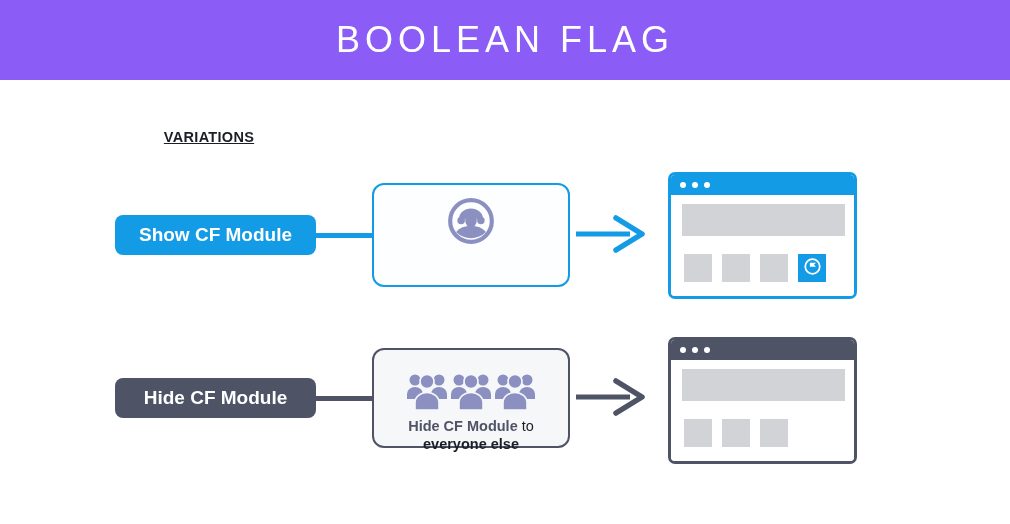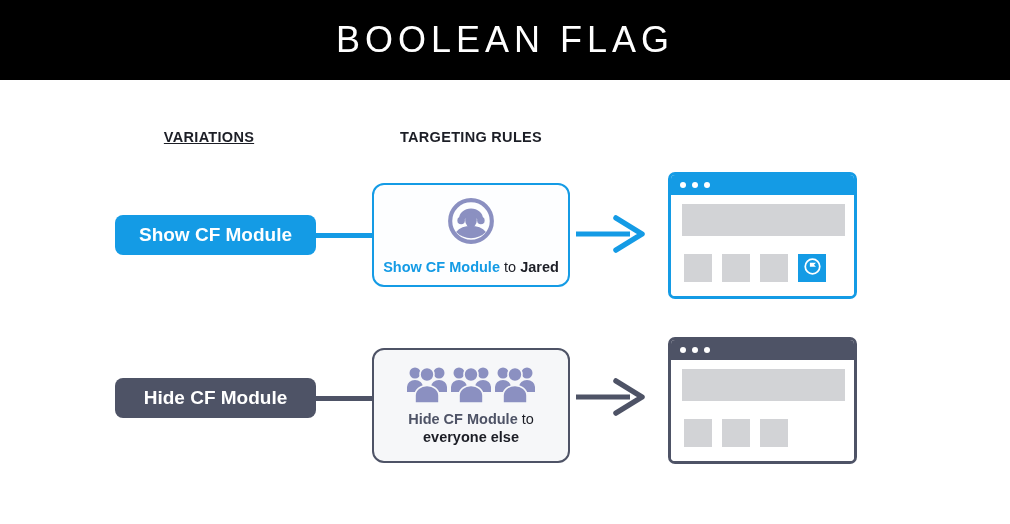--- a/index.html
+++ b/index.html
@@ -1,21 +1,21 @@
 <!DOCTYPE html>
 <html><head>
 <meta charset="utf-8">
 <style>
   html,body{margin:0;padding:0;background:#ffffff;}
   #page{position:relative;width:1010px;height:524px;background:#ffffff;
         font-family:"Liberation Sans",sans-serif;overflow:hidden;}
   .abs{position:absolute;}
 
   
-  #header{left:0;top:0;width:1010px;height:80px;background:#000000;
+  #header{left:0;top:0;width:1010px;height:80px;background:#8b5cf6;
           display:flex;align-items:center;justify-content:center;}
   #header .title{color:#ffffff;font-size:36px;font-weight:400;letter-spacing:5px;}
 
   
   .col-label{top:129px;width:200px;text-align:center;color:#1c1e26;
              font-size:14.5px;font-weight:700;letter-spacing:.3px;}
   #col1{left:109px;text-decoration:underline;} #col2{left:371px;} #col3{left:658px;}
 
   
   .pill{left:115px;width:201px;height:40px;border-radius:8px;
@@ -26,21 +26,21 @@
 
   
   .conn{left:316px;width:57px;height:5px;}
   #conn1{top:233px;background:#149be5;}
   #conn2{top:396px;background:#4e5366;}
 
   
   .rulebox{left:372px;width:198px;border-radius:12px;box-sizing:border-box;
            display:flex;flex-direction:column;align-items:center;}
   #rulebox1{top:183px;height:104px;border:2px solid #149be5;background:#fdfeff;padding-top:11px;}
-  #rulebox2{top:348px;height:115px;border:2px solid #4e5366;background:#f6f7f9;padding-top:11px;}
+  #rulebox2{top:348px;height:100px;border:2px solid #4e5366;background:#f6f7f9;padding-top:18px;}
   .rule-text{font-size:14.5px;color:#1c1e26;text-align:center;line-height:18px;margin-top:8px;}
   #rulebox2 .rule-text{margin-top:3px;}
   .accent-bold{color:#149be5;font-weight:700;}
   .dark-bold{color:#4e5366;font-weight:700;}
   .black-bold{color:#1c1e26;font-weight:700;}
 
   
   .arrow{left:574px;width:76px;height:46px;}
   #arrow1{top:211px;} #arrow2{top:374px;}
 
@@ -63,39 +63,35 @@
 </head>
 <body>
 
 <div id="page">
 
   <div id="header" class="abs">
     <div class="title">BOOLEAN FLAG</div>
   </div>
 
   <div id="col1" class="abs col-label">VARIATIONS</div>
-  <div id="col2" class="abs col-label">TARGETING RULES</div>
 
   <div id="pill1" class="abs pill">Show CF Module</div>
   <div id="conn1" class="abs conn"></div>
 
   <div id="rulebox1" class="abs rulebox">
     <span>
       <svg width="50" height="50" viewBox="0 0 48 48">
         <circle cx="24" cy="24" r="20" fill="none" stroke="#8b90c1" stroke-width="4"></circle>
         <path d="M12.5,22 a11.5,10 0 0 1 23,0 l-4,2.5 a8,7 0 0 0 -15,0 z" fill="#8b90c1"></path>
         <circle cx="14.5" cy="23.5" r="3.6" fill="#8b90c1"></circle>
         <circle cx="33.5" cy="23.5" r="3.6" fill="#8b90c1"></circle>
         <ellipse cx="24" cy="23" rx="5.6" ry="7.2" fill="#8b90c1"></ellipse>
         <path d="M9.7,34.5 a17,13 0 0 1 28.6,0 a20,20 0 0 1 -28.6,0 z" fill="#8b90c1"></path>
       </svg>
     </span>
-    <div class="rule-text">
-      <span class="accent-bold">Show CF Module</span><span> to </span><span class="black-bold">Jared</span>
-    </div>
   </div>
 
   <svg id="arrow1" class="abs arrow" viewBox="0 0 76 46">
     <line x1="2" y1="23" x2="56" y2="23" stroke="#149be5" stroke-width="5"></line>
     <polyline points="42,7 68,23 42,39" fill="none" stroke="#149be5" stroke-width="5.5" stroke-linecap="round" stroke-linejoin="round"></polyline>
   </svg>
 
   <div id="browser1" class="abs browser">
     <div class="titlebar">
       <div class="dot"></div>

